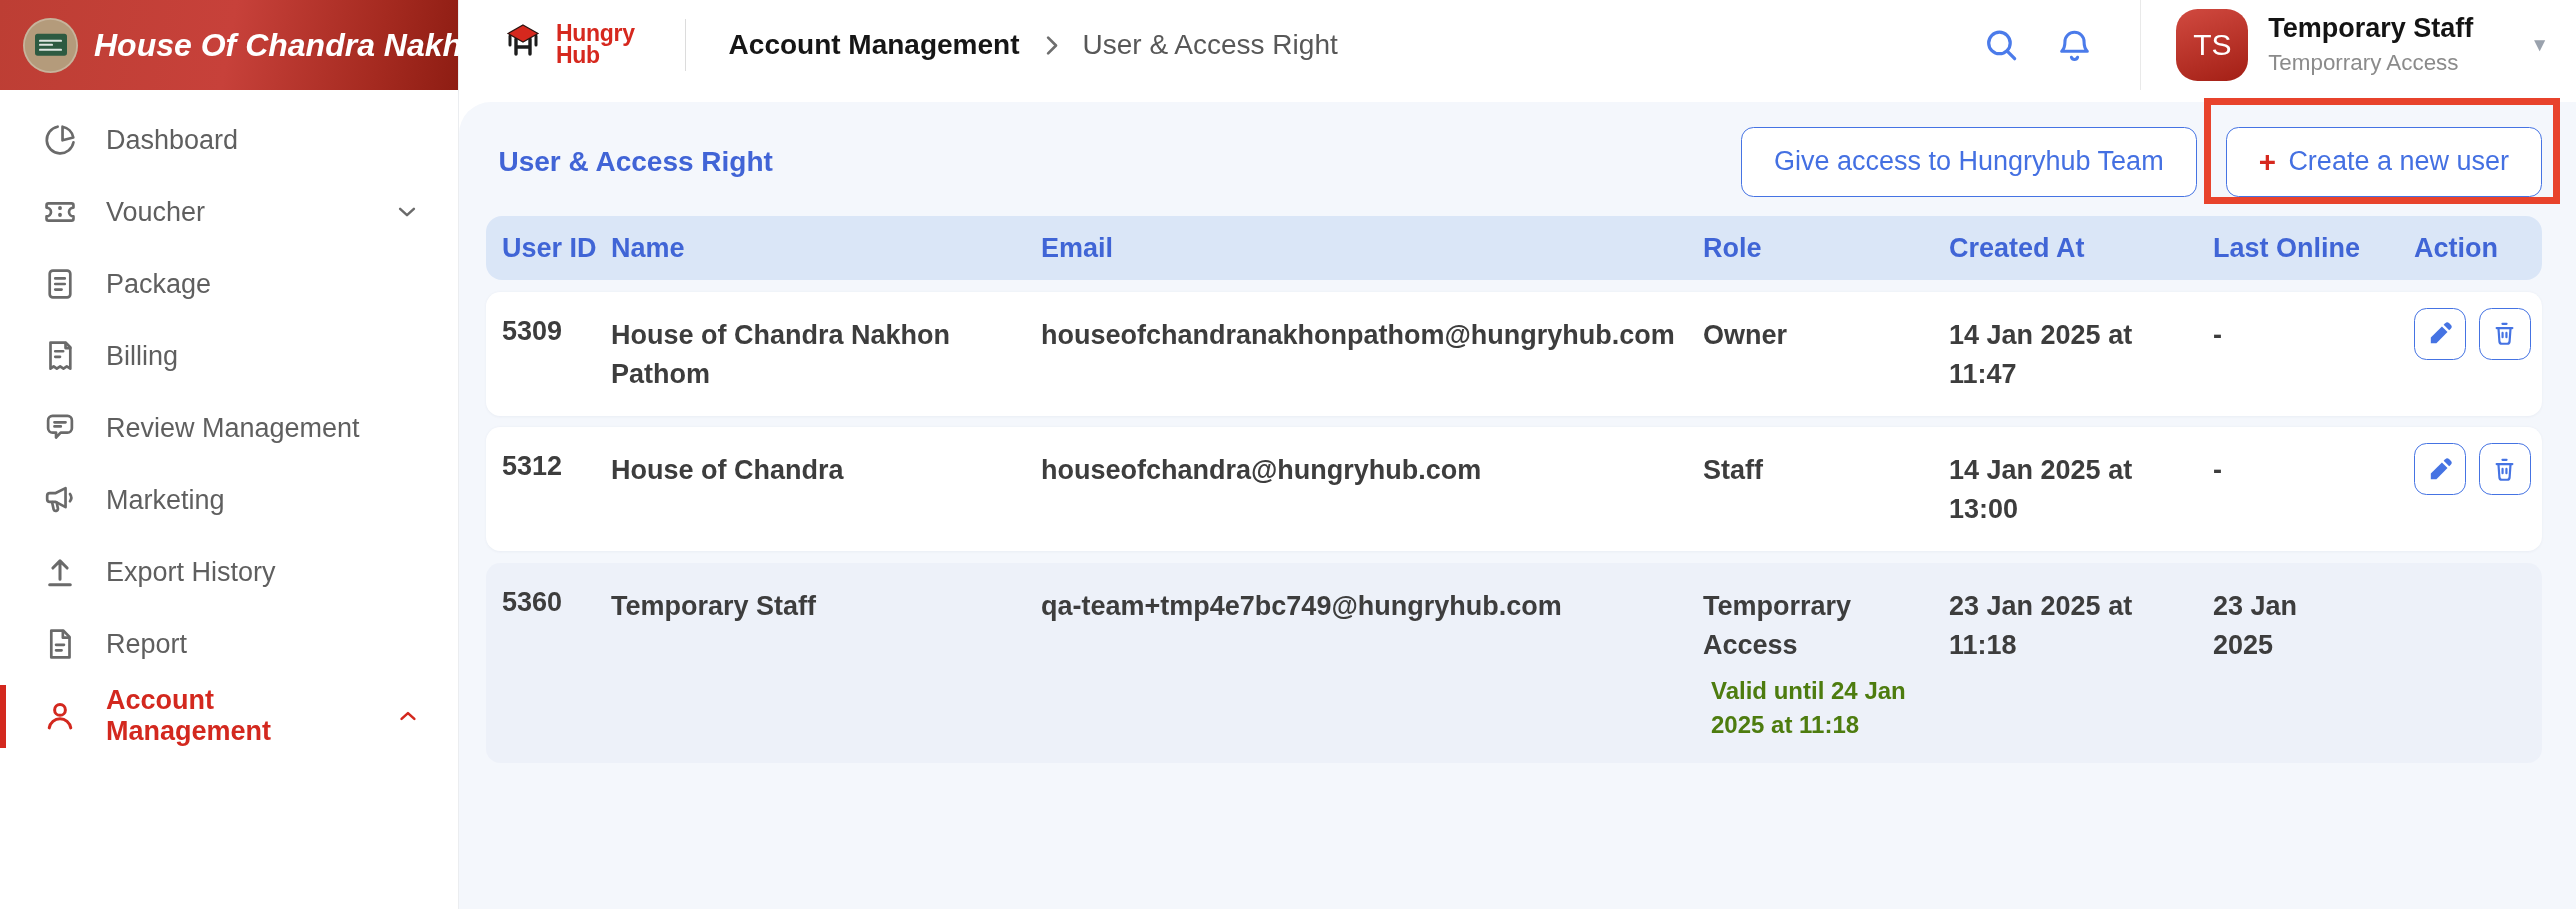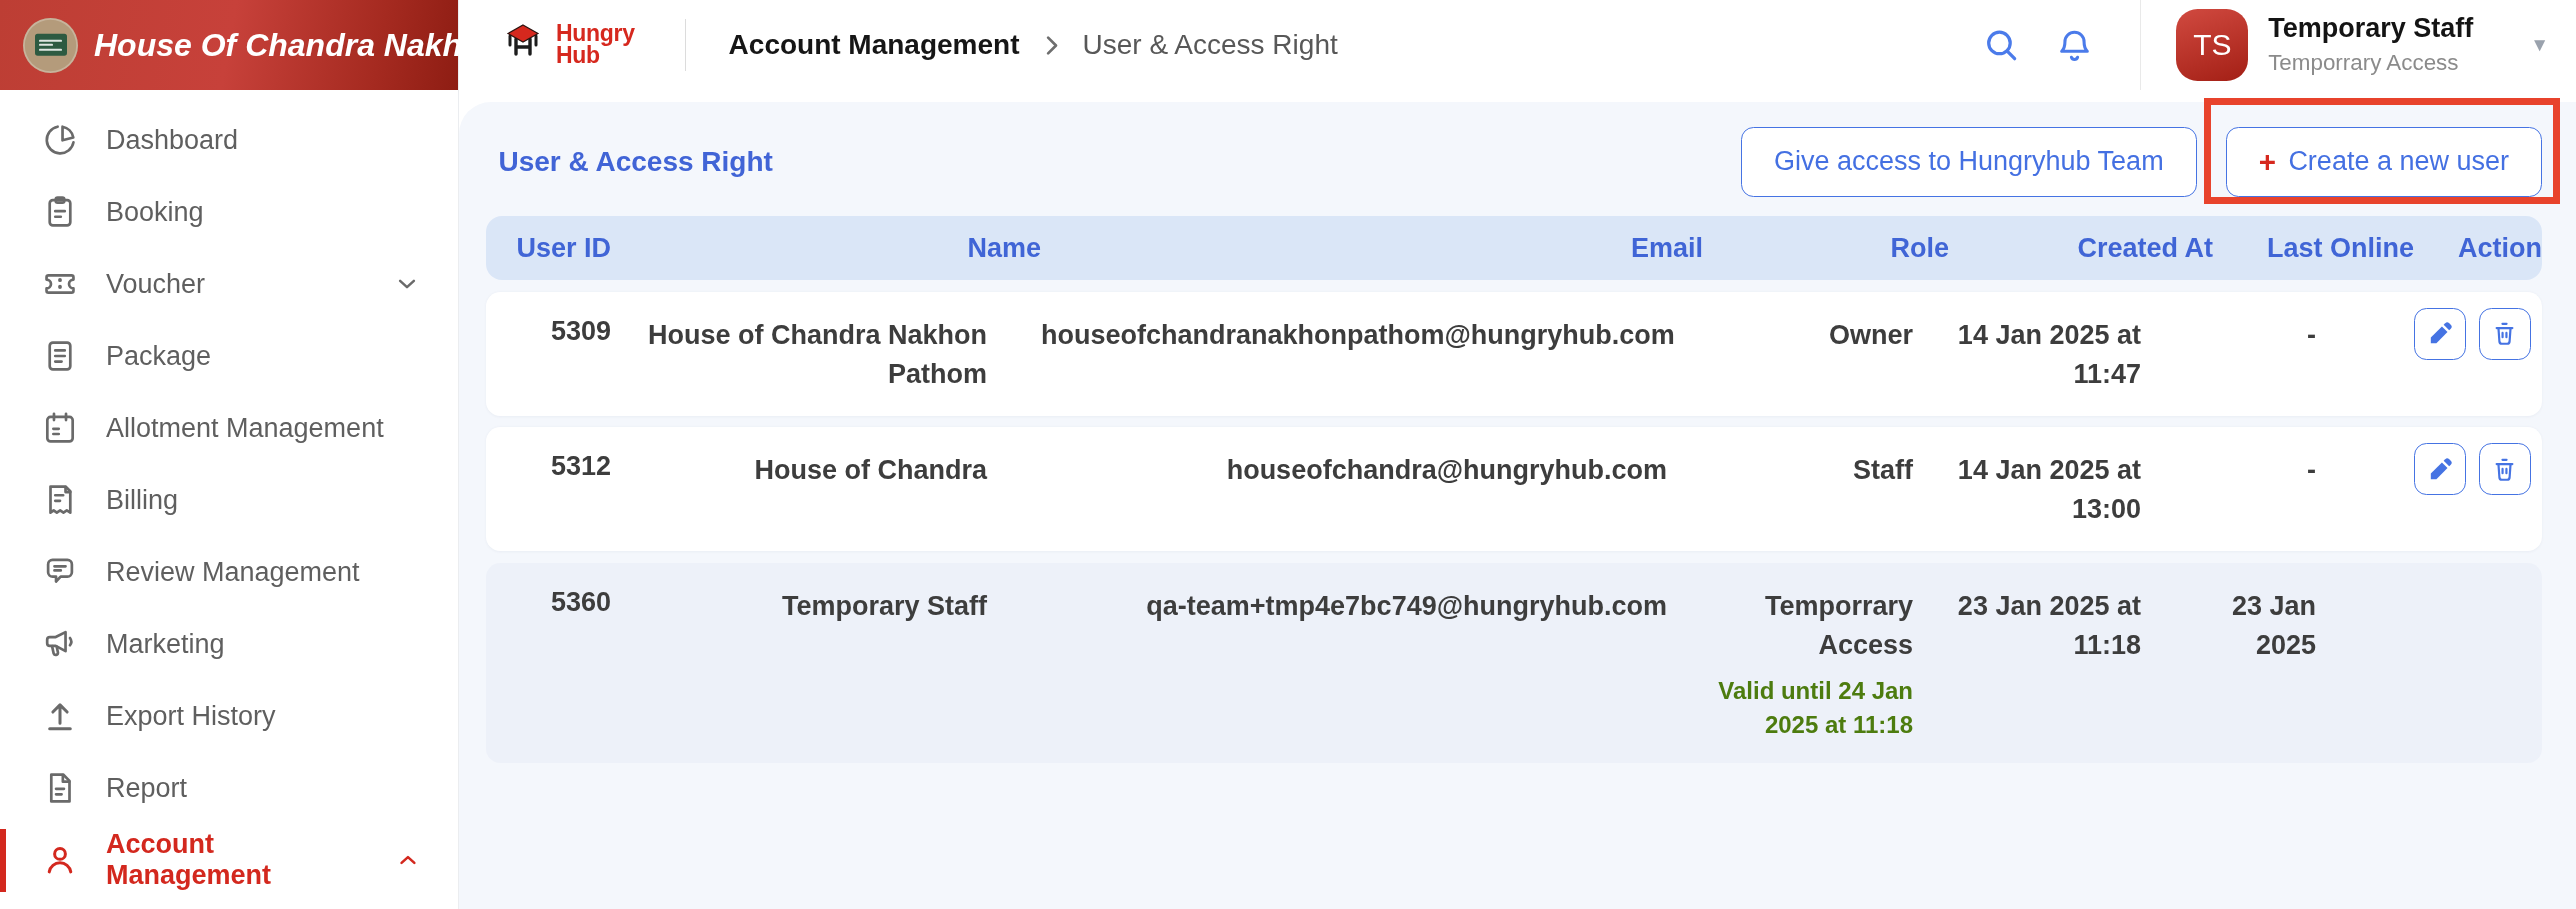--- a/index.html
+++ b/index.html
@@ -53,21 +53,21 @@
   .content { flex:1; margin-top:11.6px; background:#f4f7fc; border-top-left-radius:32px; padding:25px 34px 0 27px; min-width:0; }
   .content-head { display:flex; align-items:center; }
   .page-title { font-size:28px; font-weight:bold; color:#4164d6; margin:0 0 0 12.5px; }
   .head-buttons { margin-left:auto; display:flex; align-items:center; gap:29px; }
   .btn { height:70px; border:1.8px solid #4573e3; border-radius:12.5px; background:#fff; color:#4470e2;
     font-size:27px; font-family:inherit; font-weight:500; padding:0 32px; cursor:pointer; display:flex; align-items:center; white-space:nowrap; }
   .create-wrap { position:relative; }
   .plus { color:#d6281e; font-weight:bold; font-size:29.5px; margin-right:12.5px; }
   .annotation-box { position:absolute; left:-21.5px; right:-18px; top:-29px; bottom:-7.2px; border:7.2px solid #e8432c; pointer-events:none; }
   
-  .table { margin-top:19.7px;text-align:right; }
+  .table { margin-top:19.7px; }
   .grid { display:grid; grid-template-columns:125px 430px 662px 246px 264px 201px 1fr; }
   .t-head { height:64px; background:#dae6f7; border-radius:16px; align-items:center; color:#4065d6; font-weight:bold; font-size:27px; }
   .t-row { background:#fff; border-radius:14.3px; margin-top:11.6px; min-height:119px; align-items:start;
     padding:24px 0 21.5px; box-shadow:0 0.9px 2.7px rgba(30,50,90,.05); color:#3d3d3d; font-size:27px;font-weight:bold; }
   .t-row.highlight { background:#edf1f9; box-shadow:none; }
   .cell-id { padding-left:16px; }
   .cell-name { padding-right:54px; line-height:1.45; }
   .cell-email { padding-right:36px; line-height:1.45; }
   .cell-role { padding-right:36px; line-height:1.45; }
   .role-note { font-size:24px; color:#4d7c0f; line-height:1.4; margin-top:9px; max-width:210px;margin-left:8px; }
@@ -97,29 +97,20 @@
 
     <div class="sb-item">
 
       <svg class="mi" viewBox="0 0 24 24" fill="none" stroke="currentColor" stroke-width="1.7" stroke-linecap="round" stroke-linejoin="round">
           <path d="M20.5 13.5A8.5 8.5 0 1 1 10.5 3.6"></path>
           <path d="M13.6 3.6a8.5 8.5 0 0 1 6.8 6.8l-6.8 1.8z"></path>
         </svg>
       <span>Dashboard</span>
     </div>
 
-    <div class="sb-item">
-
-      <svg class="mi" viewBox="0 0 24 24" fill="none" stroke="currentColor" stroke-width="1.7" stroke-linecap="round" stroke-linejoin="round">
-          <rect x="5.5" y="4.5" width="13" height="16" rx="2"></rect>
-          <rect x="9.3" y="2.9" width="5.4" height="3.2" rx="1.2"></rect>
-          <path d="M9 11.5h6M9 15h3.5"></path>
-        </svg>
-      <span>Booking</span>
-    </div>
 
     <div class="sb-item">
 
       <svg class="mi" viewBox="0 0 24 24" fill="none" stroke="currentColor" stroke-width="1.7" stroke-linecap="round" stroke-linejoin="round">
           <path d="M3.5 9.2V7.7a1.2 1.2 0 0 1 1.2-1.2h14.6a1.2 1.2 0 0 1 1.2 1.2v1.5a2.8 2.8 0 0 0 0 5.6v1.5a1.2 1.2 0 0 1-1.2 1.2H4.7a1.2 1.2 0 0 1-1.2-1.2v-1.5a2.8 2.8 0 0 0 0-5.6z"></path>
           <path d="M12 9.4v.2M12 13.7v.2" stroke-width="2.4"></path>
         </svg>
       <span>Voucher</span>
       <svg class="chev" viewBox="0 0 24 24" fill="none" stroke="currentColor" stroke-width="2" stroke-linecap="round" stroke-linejoin="round">
           <path d="M6.5 9.5l5.5 5 5.5-5"></path>
@@ -128,29 +119,20 @@
 
     <div class="sb-item">
 
       <svg class="mi" viewBox="0 0 24 24" fill="none" stroke="currentColor" stroke-width="1.7" stroke-linecap="round" stroke-linejoin="round">
           <rect x="5.5" y="3.5" width="13" height="17" rx="2"></rect>
           <path d="M9 8.5h6M9 12h6M9 15.5h4"></path>
         </svg>
       <span>Package</span>
     </div>
 
-    <div class="sb-item">
-
-      <svg class="mi" viewBox="0 0 24 24" fill="none" stroke="currentColor" stroke-width="1.7" stroke-linecap="round" stroke-linejoin="round">
-          <rect x="4" y="5" width="16" height="15.5" rx="2"></rect>
-          <path d="M8.2 3v4M15.8 3v4"></path>
-          <path d="M7.8 12.5h3.4M7.8 15.8h3.4"></path>
-        </svg>
-      <span>Allotment Management</span>
-    </div>
 
     <div class="sb-item">
 
       <svg class="mi" viewBox="0 0 24 24" fill="none" stroke="currentColor" stroke-width="1.7" stroke-linecap="round" stroke-linejoin="round">
           <path d="M6 3.5h9.5l3 3V20l-2.2-1.4-2.1 1.4-2.1-1.4L10 20l-2-1.4-2 1.4z"></path>
           <path d="M15.5 3.8V7h3"></path>
           <path d="M9 9h5M9 12.5h3"></path>
         </svg>
       <span>Billing</span>
     </div>

